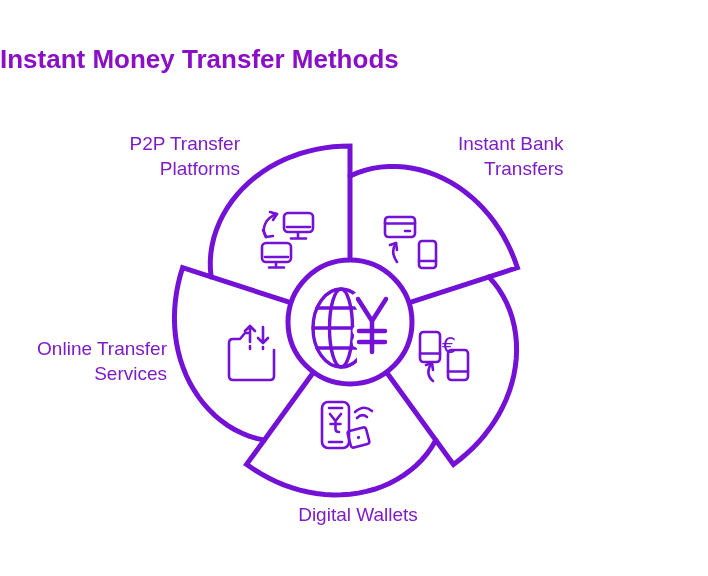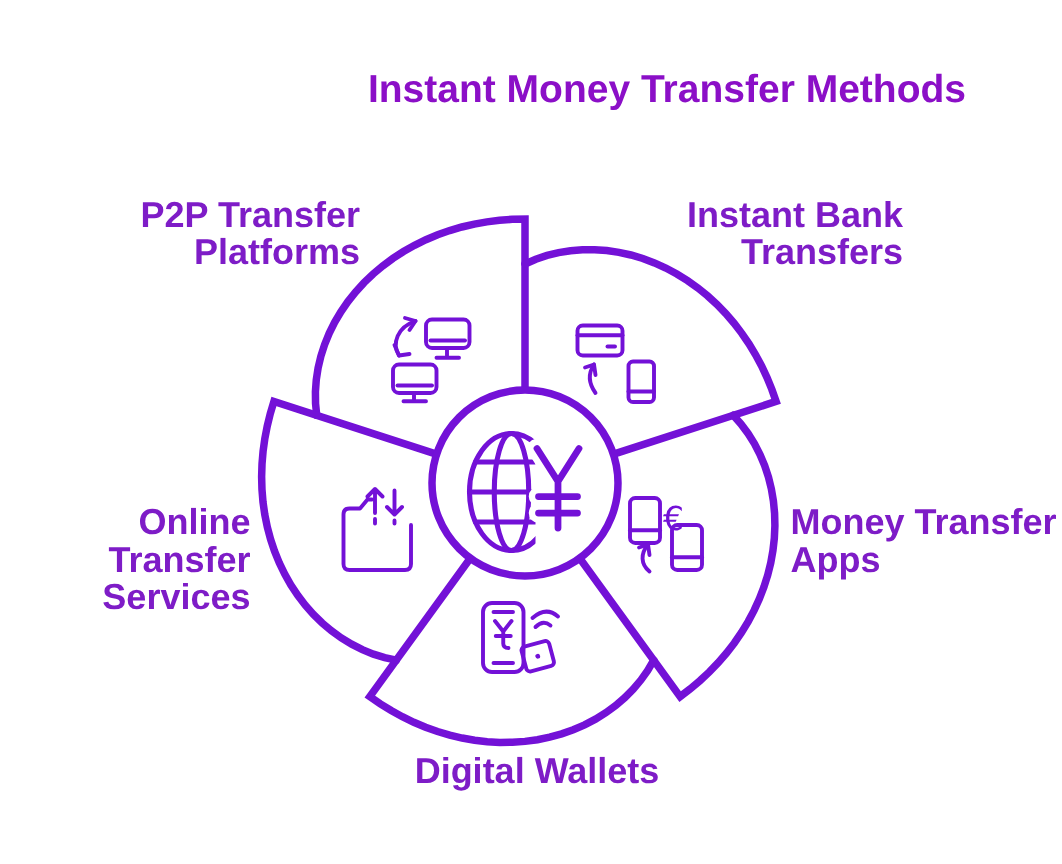--- a/index.html
+++ b/index.html
@@ -1,24 +1,24 @@
 <!DOCTYPE html>
 <html><head>
 <meta charset="utf-8">
 <style>
   html,body{margin:0;padding:0;background:#ffffff;}
   body{width:708px;height:576px;overflow:hidden;font-family:"Liberation Sans",sans-serif;}
   .canvas{position:relative;width:708px;height:576px;background:#fff;}
   .title{
     position:absolute;left:0;top:44px;width:644px;
-    text-align:right;font-size:26px;font-weight:700;letter-spacing:0;
+    text-align:left;font-size:26px;font-weight:700;letter-spacing:0;
     color:#8b0fc7;
   }
   .seg-label{
-    position:absolute;font-size:24px;line-height:25px;font-weight:700;
+    position:absolute;font-size:19px;line-height:25px;font-weight:400;
     color:#7e1cc7;white-space:pre-line;
   }
   .lbl-p2p{right:468px;top:131px;text-align:right;}
   .lbl-bank{left:458px;top:131px;text-align:right;}
   .lbl-money{left:527px;top:336px;text-align:left;}
   .lbl-online{right:541px;top:336px;text-align:right;}
   .lbl-wallets{left:8px;top:502px;width:700px;text-align:center;}
   svg.diagram{position:absolute;left:0;top:0;}
   .icon-stroke{stroke:#7311d7;stroke-width:2.6;fill:none;stroke-linecap:round;stroke-linejoin:round;}
   .euro-text{fill:#7311d7;font-family:"DejaVu Sans",sans-serif;font-size:22px;font-weight:400;}
@@ -113,20 +113,18 @@
   </svg>
 
   <div class="title">Instant Money Transfer Methods</div>
 
   <div class="seg-label lbl-p2p">P2P Transfer
 Platforms</div>
 
   <div class="seg-label lbl-bank">Instant Bank
 Transfers</div>
 
-  <div class="seg-label lbl-money">Money Transfer
-Apps</div>
 
   <div class="seg-label lbl-online">Online Transfer
 Services</div>
 
   <div class="seg-label lbl-wallets">Digital Wallets</div>
 </div>
 
 </body></html>

